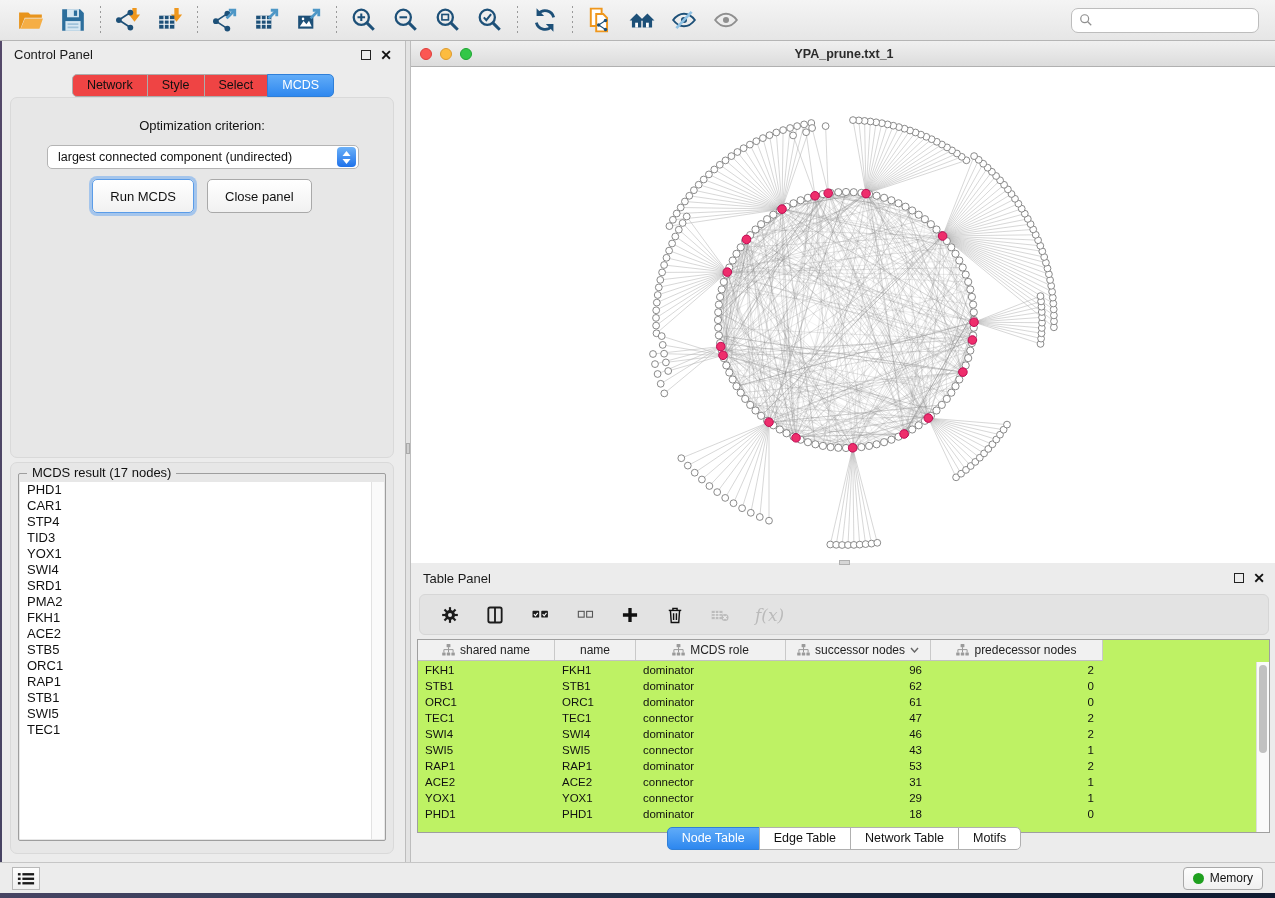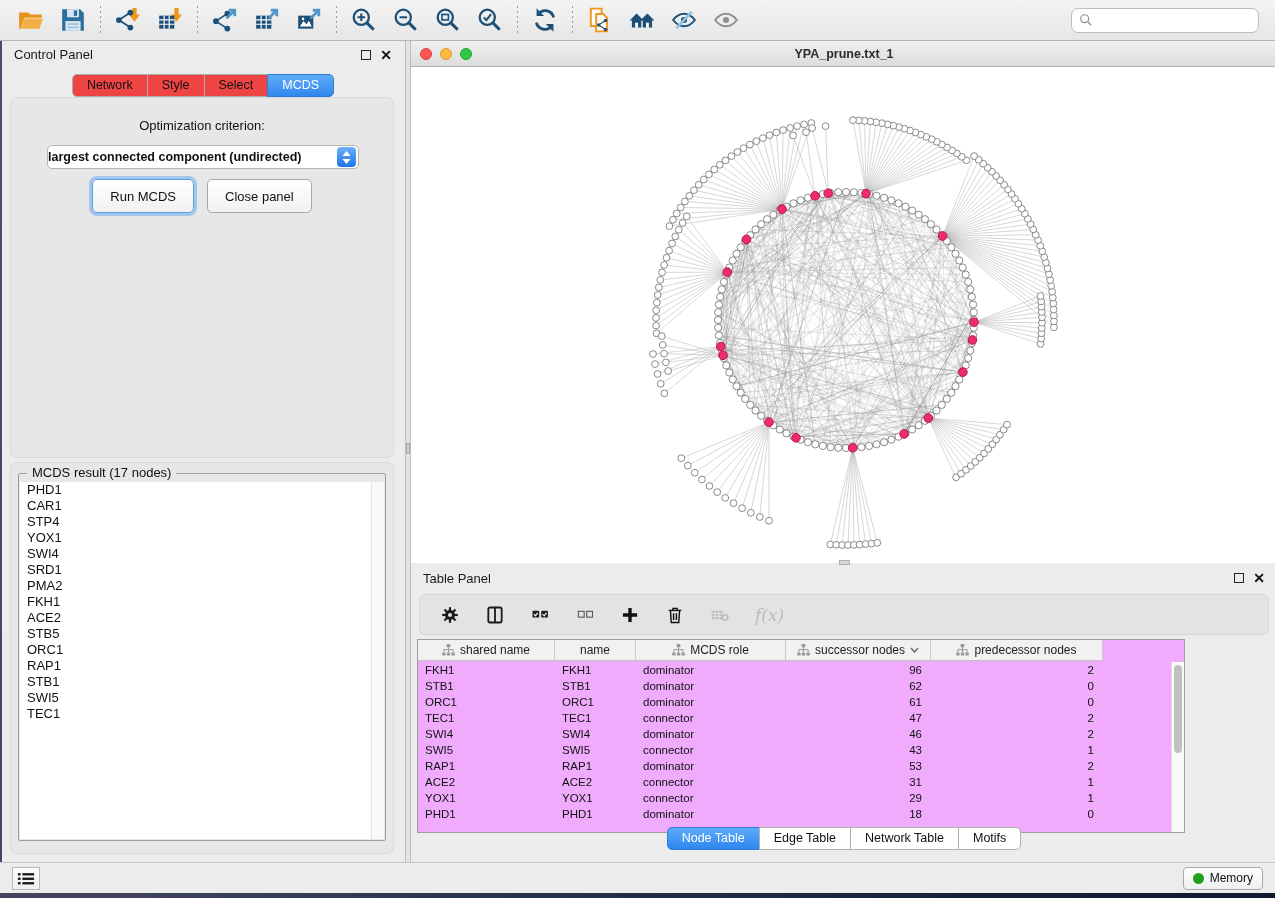--- a/index.html
+++ b/index.html
@@ -35,21 +35,21 @@
   .tab { font-size:12.5px; padding:3px 14px 4px; background:#ef4444; border:1px solid #acacac; margin-left:-1px; color:#111; }
   .tab.first { border-radius:5px 0 0 5px; margin-left:0; }
   .tab.last { border-radius:0 5px 5px 0; }
   .tab.active { background:linear-gradient(#61acf8,#2f88ef); color:#fff; border-color:#2f7fd8; }
 
   .cp-box { position:absolute; left:8px; width:384px; background:#e7e7e7; border:1px solid #d9d9d9; border-radius:7px; }
   .cp-box1 { top:56px; height:361px; }
   .opt-label { text-align:center; font-size:13px; color:#111; margin-top:20px; }
   .dropdown { position:absolute; left:36px; top:47px; width:312px; height:24px; background:#fff;
     border:1px solid #b4b4b4; border-radius:5px; display:flex; align-items:center; }
-  .dd-text { flex:1; font-size:12.5px; color:#111; white-space:nowrap; overflow:hidden;font-weight:bold; }
+  .dd-text { flex:1; font-size:12.5px; padding-left:10px; color:#111; white-space:nowrap; overflow:hidden; }
   .dd-stepper { width:19px; height:20px; margin-right:2px; border-radius:4px;
     background:linear-gradient(#6cb1f8,#1f72ea); display:flex; flex-direction:column; align-items:center; justify-content:center; gap:1px; }
   .dd-stepper svg { width:9px; height:6px; }
   .btn-row { position:absolute; left:0; top:81px; width:100%; display:flex; justify-content:center; gap:13px; }
   .btn { height:25px; padding:16px 17px; background:linear-gradient(#ffffff,#f1f1f1); border:1px solid #a9a9a9;
     border-radius:5px; font-size:13px; color:#111; display:flex; align-items:center; }
   .btn.focused { border:1px solid #5a9ce8; box-shadow:0 0 0 3px rgba(110,170,240,.55); }
 
   .cp-box2 { top:421px; height:392px;padding-left:36px; }
   .fieldset { position:absolute; left:7px; right:7px; top:10px; bottom:12px; border:1px solid #9e9e9e; border-radius:2px; }
@@ -79,21 +79,21 @@
   
   .table-panel { position:absolute; left:0; top:524px; width:866px; height:297px; background:#ececec; }
   .tp-header { height:26px; display:flex; align-items:center; padding:0 12px; }
   .tp-toolbar { position:absolute; left:8px; top:29px; width:850px; height:41px; background:#e3e3e3;
     border:1px solid #d6d6d6; border-radius:6px; display:flex; align-items:center; gap:25px; padding-left:20px; }
   .tp-icon { display:flex; align-items:center; justify-content:center; }
   .tp-icon svg { width:20px; height:20px; }
   .tp-icon.disabled { opacity:.55; }
   .fx-label { font-family:"DejaVu Serif", serif; font-style:italic; font-size:17px; color:#9a9a9a; }
 
-  .node-table { position:absolute; left:6px; top:74px; width:768px; height:194px; background:#f0abfc; border:1px solid #9f9f9f; }
+  .node-table { position:absolute; left:6px; top:74px; width:853px; height:194px; background:#bef264; border:1px solid #9f9f9f; }
   .nt-headrow { position:absolute; left:0; top:0; height:21px; display:flex; border-bottom:1px solid #c2c2c2; }
   .nt-hcell { background:#f1f1f1; border-right:1px solid #c9c9c9; display:flex; align-items:center;
     justify-content:center; gap:5px; font-size:12px; color:#222; }
   .nt-body { position:absolute; left:0; top:22px; right:14px; bottom:0; overflow:hidden; }
   .nt-row { display:flex; height:16px; align-items:center; }
   .nt-cell { font-size:11.5px; color:#111; white-space:nowrap; }
   .nt-scroll { position:absolute; right:0; top:22px; bottom:0; width:13px; background:#fafafa; border-left:1px solid #ddd; }
   .nt-thumb { position:absolute; left:2px; top:3px; width:8px; height:88px; background:#c1c1c1; border-radius:4px; }
 
   .bottom-tabs { position:absolute; left:0; bottom:12px; width:100%; display:flex; justify-content:center; }
@@ -376,20 +376,21 @@
       </div>
     </div>
 
     <div class="cp-box cp-box2">
       <div class="fieldset">
         <span class="legend">MCDS result (17 nodes)</span>
         <div class="mcds-list" id="mcds-list">
             <div class="mcds-item">PHD1</div>
             <div class="mcds-item">CAR1</div>
             <div class="mcds-item">STP4</div>
+            <div class="mcds-item">TID3</div>
             <div class="mcds-item">YOX1</div>
             <div class="mcds-item">SWI4</div>
             <div class="mcds-item">SRD1</div>
             <div class="mcds-item">PMA2</div>
             <div class="mcds-item">FKH1</div>
             <div class="mcds-item">ACE2</div>
             <div class="mcds-item">STB5</div>
             <div class="mcds-item">ORC1</div>
             <div class="mcds-item">RAP1</div>
             <div class="mcds-item">STB1</div>

